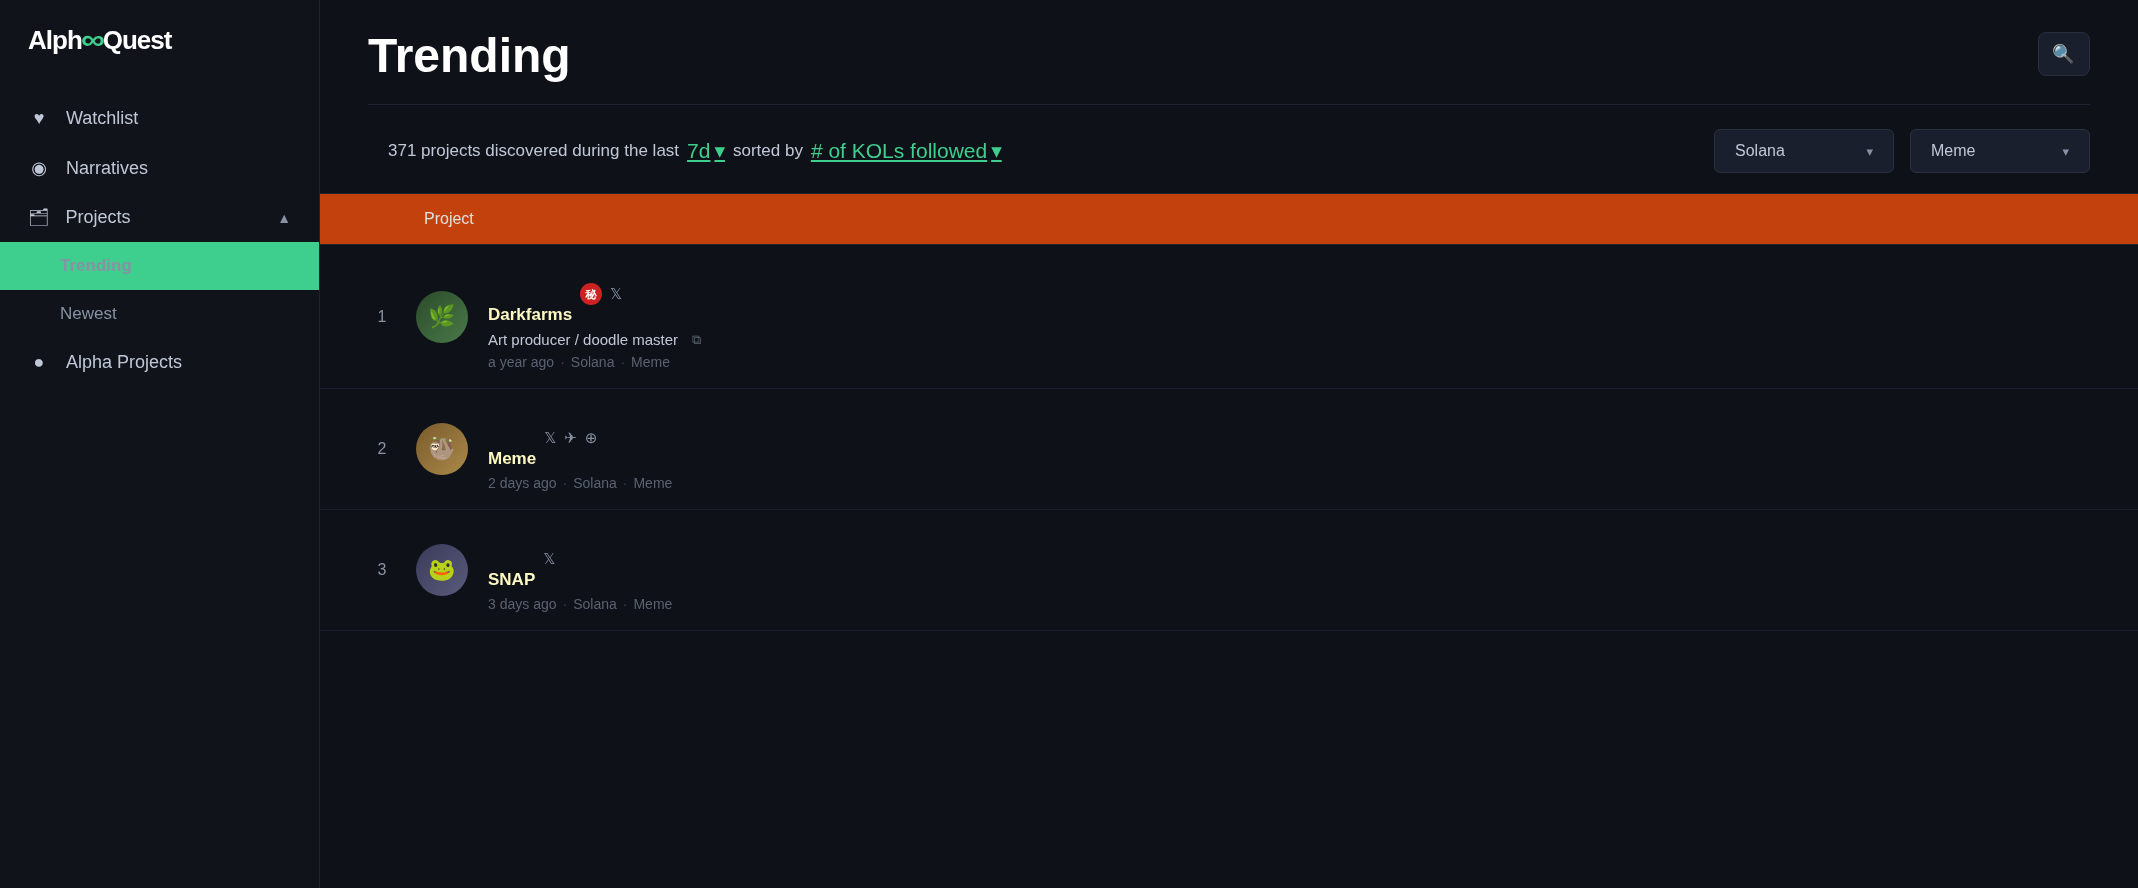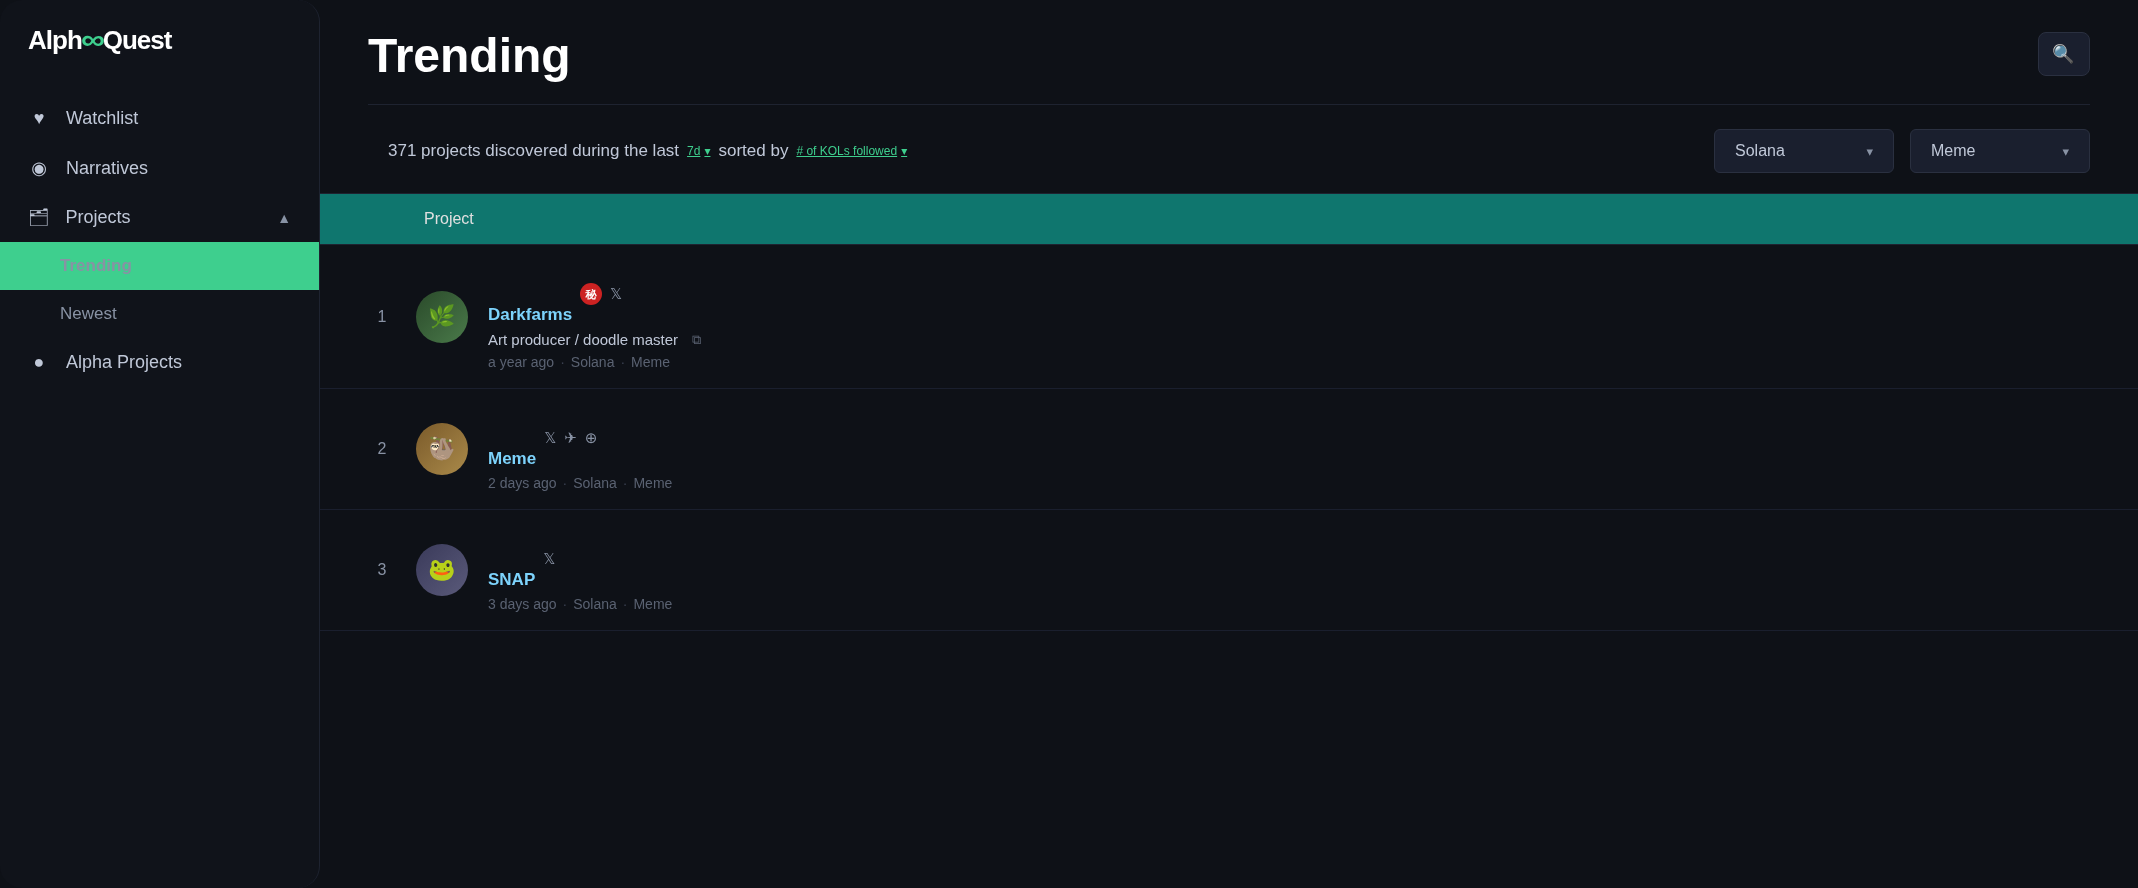--- a/index.html
+++ b/index.html
@@ -15,21 +15,20 @@
 
     
     .sidebar {
       width: 320px;
       min-width: 320px;
       background: #10131a;
       border-right: 1px solid #1e2330;
       display: flex;
       flex-direction: column;
       padding: 0;
-      border-radius: 22px;
     }
 
     .logo-area {
       padding: 24px 28px 30px;
       display: flex;
       align-items: center;
     }
 
     .sidebar-nav {
       display: flex;
@@ -145,21 +144,21 @@
       margin-left: 20px;
     }
 
     .filter-tag {
       color: #3ecf8e;
       text-decoration: underline;
       cursor: pointer;
       display: flex;
       align-items: center;
       gap: 4px;
-      font-size: 12px;
+      font-size: 21px;
       text-align: center;
     }
 
     .filter-right {
       display: flex;
       align-items: center;
       gap: 16px;
     }
 
     .dropdown {
@@ -183,21 +182,21 @@
     }
 
     
     .table-area {
       margin-top: 20px;
       flex: 1;
       overflow: hidden;
     }
 
     .table-header {
-      background: #0f766e;
+      background: #c2410c;
       padding: 16px 48px;
       display: flex;
       align-items: center;
       border-top: 1px solid #1e2330;
       border-bottom: 1px solid #1e2330;
     }
 
     .table-rows {
       padding: 0;
     }
@@ -253,21 +252,21 @@
 
     .row-name-row {
       display: flex;
       align-items: center;
       gap: 8px;
     }
 
     .row-name {
       font-size: 17px;
       font-weight: 700;
-      color: #7dd3fc;
+      color: #fef9c3;
       margin-top: 42px;
     }
 
     .row-badge {
       width: 22px;
       height: 22px;
       border-radius: 50%;
       background: #cc2222;
       display: flex;
       align-items: center;

